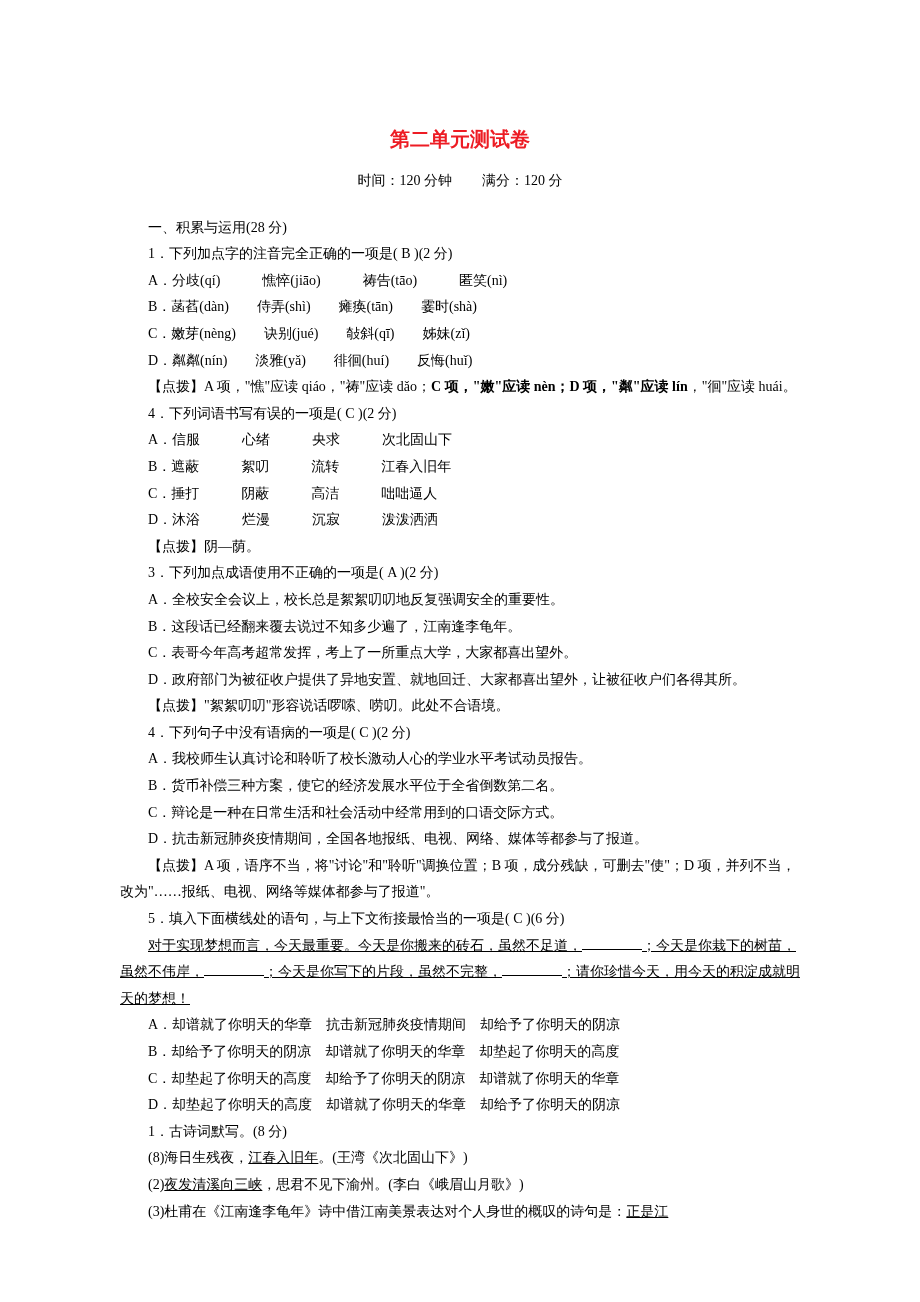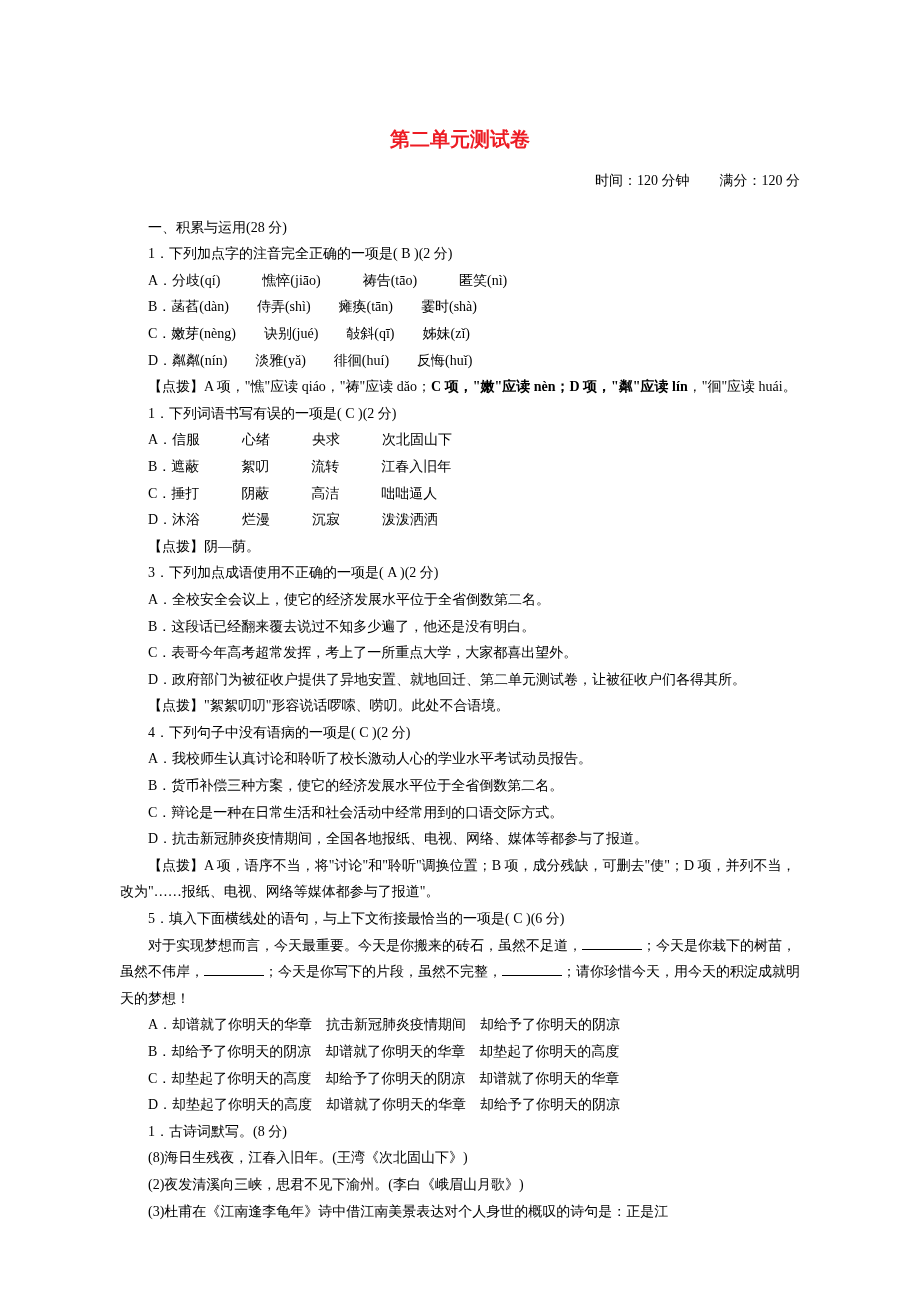--- a/index.html
+++ b/index.html
@@ -14,34 +14,35 @@
       box-sizing: border-box;
     }
     .title {
       text-align: center;
       color: #ed1c24;
       font-weight: bold;
       font-size: 20px;
       margin-bottom: 10px;
     }
     .subtitle {
-      text-align: right;
+      text-align: center;
       margin-bottom: 20px;
     }
     .subtitle .gap {
       display: inline-block;
       width: 30px;
     }
     .section {
       text-indent: 2em;
     }
     .bold {
       font-weight: bold;
     }
     .underline {
+      text-decoration: underline;
     }
     .option-row {
       text-indent: 2em;
     }
     .blank {
       display: inline-block;
       border-bottom: 1px solid #000;
       min-width: 60px;
       height: 1em;
       vertical-align: baseline;
@@ -60,43 +61,43 @@
 
 <p class="section">一、积累与运用(28 分)</p>
 
 <p class="section">1．下列加点字的注音完全正确的一项是(  B  )(2 分)</p>
 <p class="option-row">A．分歧(qí)　　　憔悴(jiāo)　　　祷告(tāo)　　　匿笑(nì)</p>
 <p class="option-row">B．菡萏(dàn)　　侍弄(shì)　　瘫痪(tān)　　霎时(shà)</p>
 <p class="option-row">C．嫩芽(nèng)　　诀别(jué)　　敧斜(qī)　　姊妹(zǐ)</p>
 <p class="option-row">D．粼粼(nín)　　淡雅(yǎ)　　徘徊(huí)　　反悔(huǐ)</p>
 <p class="section"><span>【点拨】A 项，"憔"应读 qiáo，"祷"应读 dǎo；</span><span class="bold">C 项，"嫩"应读 nèn；D 项，"粼"应读 lín</span><span>，"徊"应读 huái。</span></p>
 
-<p class="section">1．下列词语书写有误的一项是(  C  )(2 分)</p>
+<p class="section">4．下列词语书写有误的一项是(  C  )(2 分)</p>
 <p class="option-row">A．信服　　　心绪　　　央求　　　次北固山下</p>
 <p class="option-row">B．遮蔽　　　絮叨　　　流转　　　江春入旧年</p>
 <p class="option-row">C．捶打　　　阴蔽　　　高洁　　　咄咄逼人</p>
 <p class="option-row">D．沐浴　　　烂漫　　　沉寂　　　泼泼洒洒</p>
 <p class="section">【点拨】阴—荫。</p>
 
 <p class="section">3．下列加点成语使用不正确的一项是(  A  )(2 分)</p>
-<p class="section">A．全校安全会议上，使它的经济发展水平位于全省倒数第二名。</p>
-<p class="section">B．这段话已经翻来覆去说过不知多少遍了，他还是没有明白。</p>
+<p class="section">A．全校安全会议上，校长总是絮絮叨叨地反复强调安全的重要性。</p>
+<p class="section">B．这段话已经翻来覆去说过不知多少遍了，江南逢李龟年。</p>
 <p class="section">C．表哥今年高考超常发挥，考上了一所重点大学，大家都喜出望外。</p>
-<p style="text-indent:2em;">D．政府部门为被征收户提供了异地安置、就地回迁、第二单元测试卷，让被征收户们各得其所。</p>
+<p style="text-indent:2em;">D．政府部门为被征收户提供了异地安置、就地回迁、大家都喜出望外，让被征收户们各得其所。</p>
 <p class="section">【点拨】"絮絮叨叨"形容说话啰嗦、唠叨。此处不合语境。</p>
 
 <p class="section">4．下列句子中没有语病的一项是(  C  )(2 分)</p>
 <p class="section">A．我校师生认真讨论和聆听了校长激动人心的学业水平考试动员报告。</p>
 <p class="section">B．货币补偿三种方案，使它的经济发展水平位于全省倒数第二名。</p>
 <p class="section">C．辩论是一种在日常生活和社会活动中经常用到的口语交际方式。</p>
 <p class="section">D．抗击新冠肺炎疫情期间，全国各地报纸、电视、网络、媒体等都参与了报道。</p>
 <p style="text-indent:2em;">【点拨】A 项，语序不当，将"讨论"和"聆听"调换位置；B 项，成分残缺，可删去"使"；D 项，并列不当，改为"……报纸、电视、网络等媒体都参与了报道"。</p>
 
 <p class="section">5．填入下面横线处的语句，与上下文衔接最恰当的一项是(  C  )(6 分)</p>
-<p style="text-indent:2em;">
+<p style="text-indent:2em;text-decoration:underline;">
   <span>对于实现梦想而言，今天最重要。今天是你搬来的砖石，虽然不足道，</span><span class="blank"></span><span>；今天是你栽下的树苗，虽然不伟岸，</span><span class="blank"></span><span>；今天是你写下的片段，虽然不完整，</span><span class="blank"></span><span>；请你珍惜今天，用今天的积淀成就明天的梦想！</span>
 </p>
 <p class="section">A．却谱就了你明天的华章　抗击新冠肺炎疫情期间　却给予了你明天的阴凉</p>
 <p class="section">B．却给予了你明天的阴凉　却谱就了你明天的华章　却垫起了你明天的高度</p>
 <p class="section">C．却垫起了你明天的高度　却给予了你明天的阴凉　却谱就了你明天的华章</p>
 <p class="section">D．却垫起了你明天的高度　却谱就了你明天的华章　却给予了你明天的阴凉</p>
 
 <p class="section">1．古诗词默写。(8 分)</p>
 <p class="section"><span>(8)海日生残夜，</span><span class="underline">江春入旧年</span><span>。(王湾《次北固山下》)</span></p>
 <p class="section"><span>(2)</span><span class="underline">夜发清溪向三峡</span><span>，思君不见下渝州。(李白《峨眉山月歌》)</span></p>

